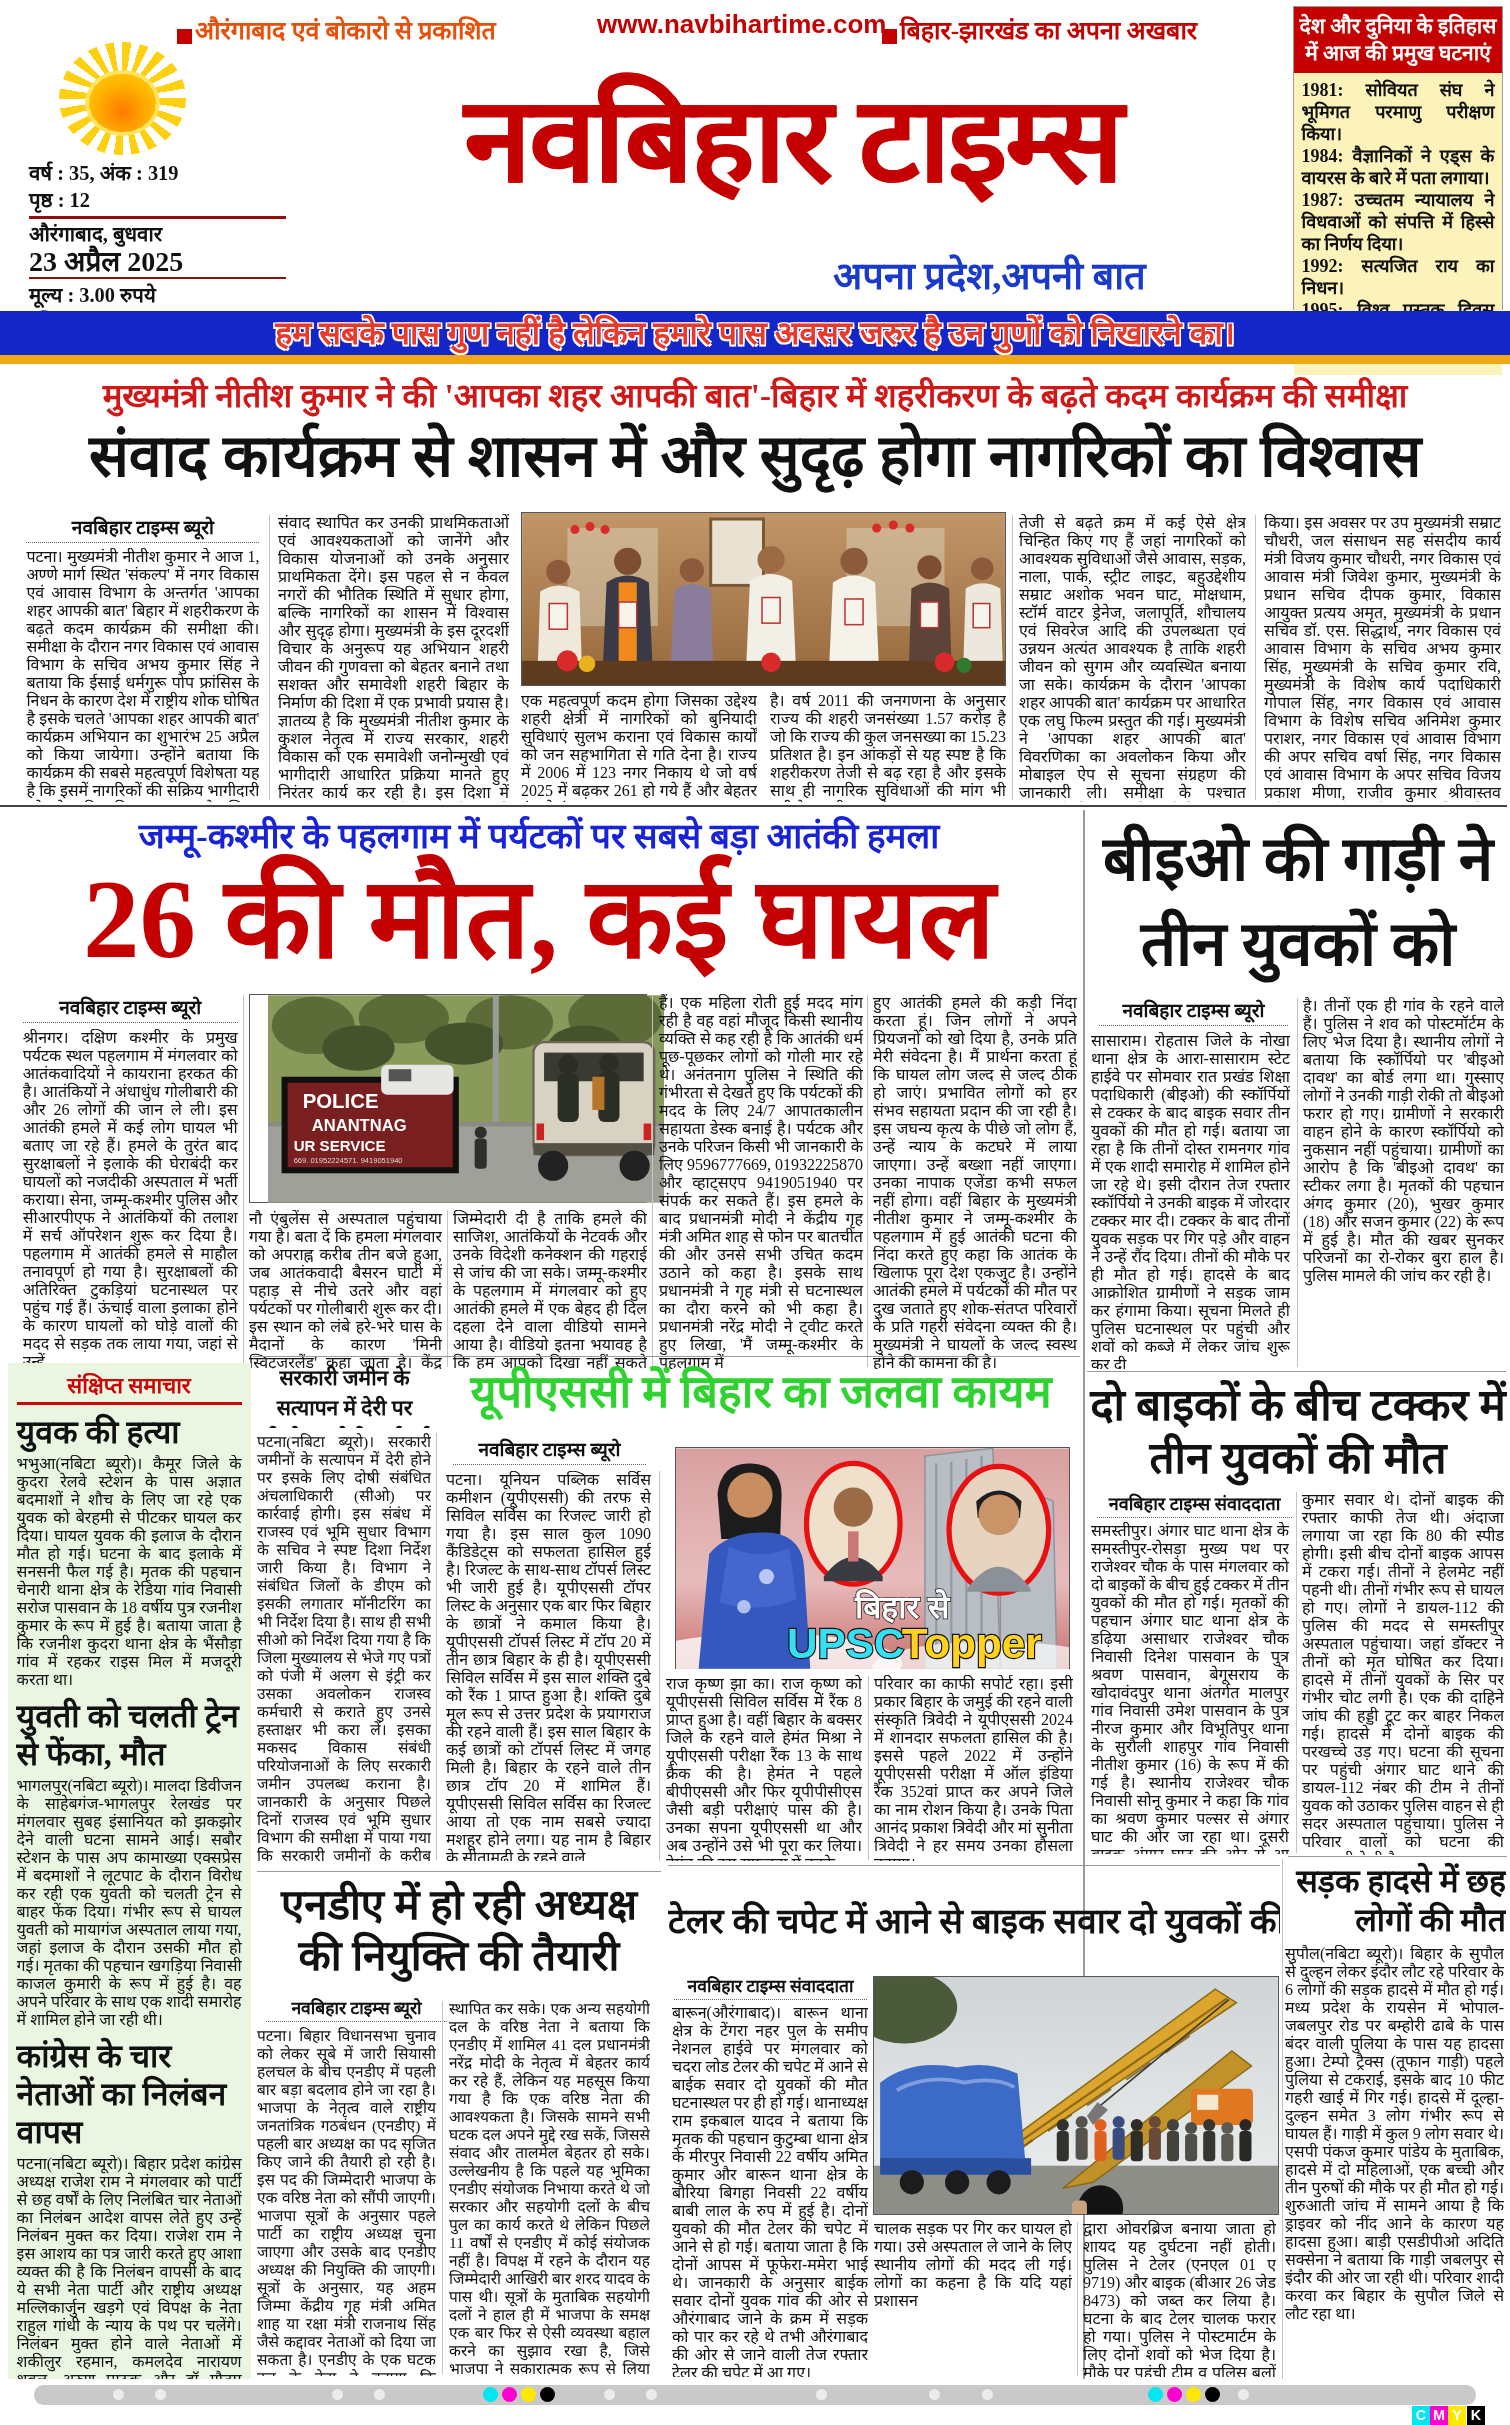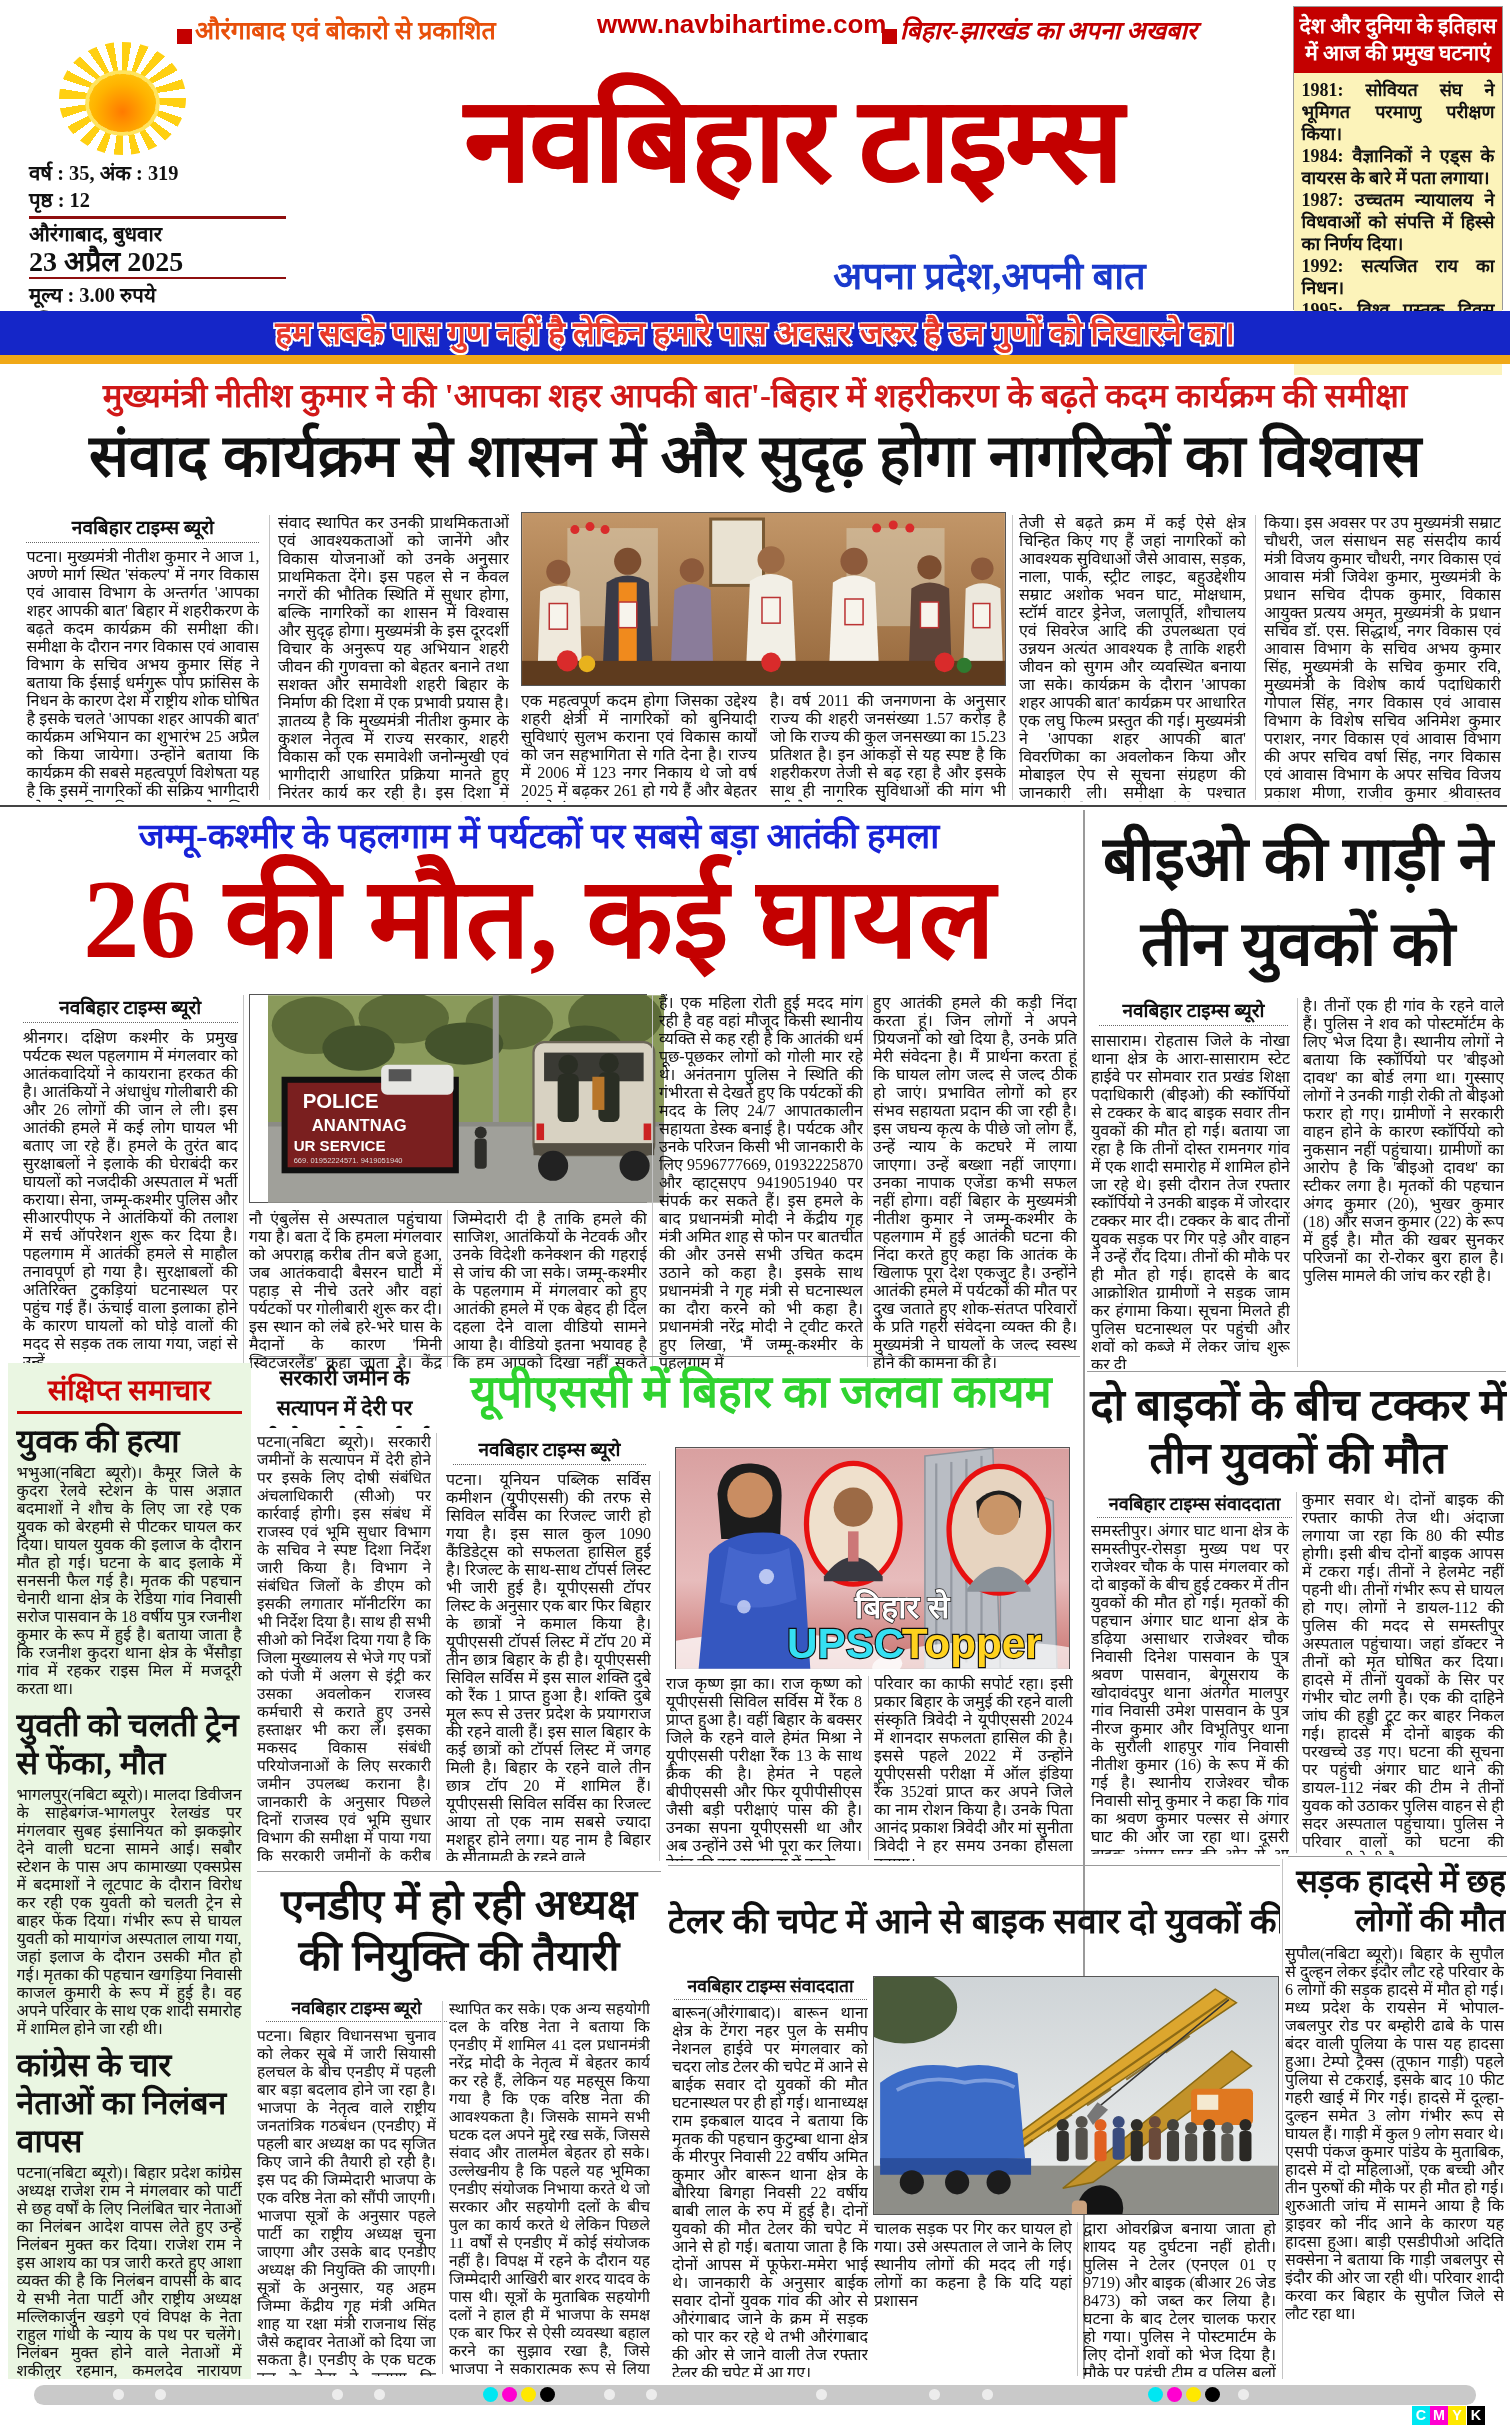--- a/index.html
+++ b/index.html
@@ -16,41 +16,41 @@
   .kicker{font-weight:800;text-align:center;overflow:hidden;white-space:nowrap;}
   .sun{position:absolute;left:59px;top:42px;width:127px;height:113px;}
   .sun .rays{position:absolute;inset:0;border-radius:50%;
      background:repeating-conic-gradient(from 0deg,#ffd012 0 9deg,rgba(255,255,255,0) 9deg 18deg);}
   .sun .core{position:absolute;left:24%;top:28%;width:52%;height:52%;border-radius:50%;
      background:radial-gradient(circle at 50% 65%,#ff7a00,#ffb300 55%,#ffd012);
      box-shadow:0 0 0 3.8px #ffe45e;}
   .info{font-size:20.4px;font-weight:700;line-height:27px;}
   .redline{height:2.3px;background:#8f0f0f;margin:2.3px 0;}
   .railbox{background:#eaf6e2;padding:6px 9px;box-sizing:border-box;}
-  .rail-title{color:#cc0606;font-size:29px;font-weight:800;text-align:center;
+  .rail-title{color:#cc0606;font-size:22px;font-weight:800;text-align:center;
               border-bottom:3px solid #cc0606;padding-bottom:3px;margin-bottom:6px;}
   .rail h3{font-size:32px;line-height:38px;font-weight:800;margin:7.6px 0 4.5px 0;}
   .rail p{margin:0 0 4.5px 0;}
   .cmyksq{position:absolute;width:18px;height:19.6px;color:#fff;font-weight:700;
           font-size:14.3px;text-align:center;line-height:19.6px;font-family:"Liberation Sans",sans-serif;}
   .dot{position:absolute;width:10.6px;height:10.6px;border-radius:50%;background:#ececec;top:2389px;}
   .cdot{position:absolute;width:15px;height:15px;border-radius:50%;top:2387px;}
   svg text{font-family:"Liberation Sans",sans-serif;}
 </style>
 </head>
 <body>
 
 <div id="page">
 
   <div class="abs" style="left:177px;top:12px;width:423px;">
     <span style="display:inline-block;width:15px;height:15px;background:#c40000;vertical-align:middle;"></span>
     <span style="font-size:25px;font-weight:800;color:#e8500a;">औरंगाबाद एवं बोकारो से प्रकाशित</span>
   </div>
   <div class="abs" style="left:597px;top:9px;width:287px;font-size:26px;font-weight:800;color:#c40000;font-family:'Liberation Sans',sans-serif;">www.navbihartime.com</div>
-  <div class="abs" style="left:882px;top:12px;width:408px;font-style:italic;">
+  <div class="abs" style="left:882px;top:12px;width:408px;">
     <span style="display:inline-block;width:15px;height:15px;background:#c40000;vertical-align:middle;"></span>
     <span style="font-size:25px;font-weight:800;color:#c40000;">बिहार-झारखंड का अपना अखबार</span>
   </div>
 
   <div class="sun">
     <div class="rays"></div>
       <div class="core"></div>
   </div>
 
   <div class="abs info" style="left:29px;top:160px;width:257px;">

